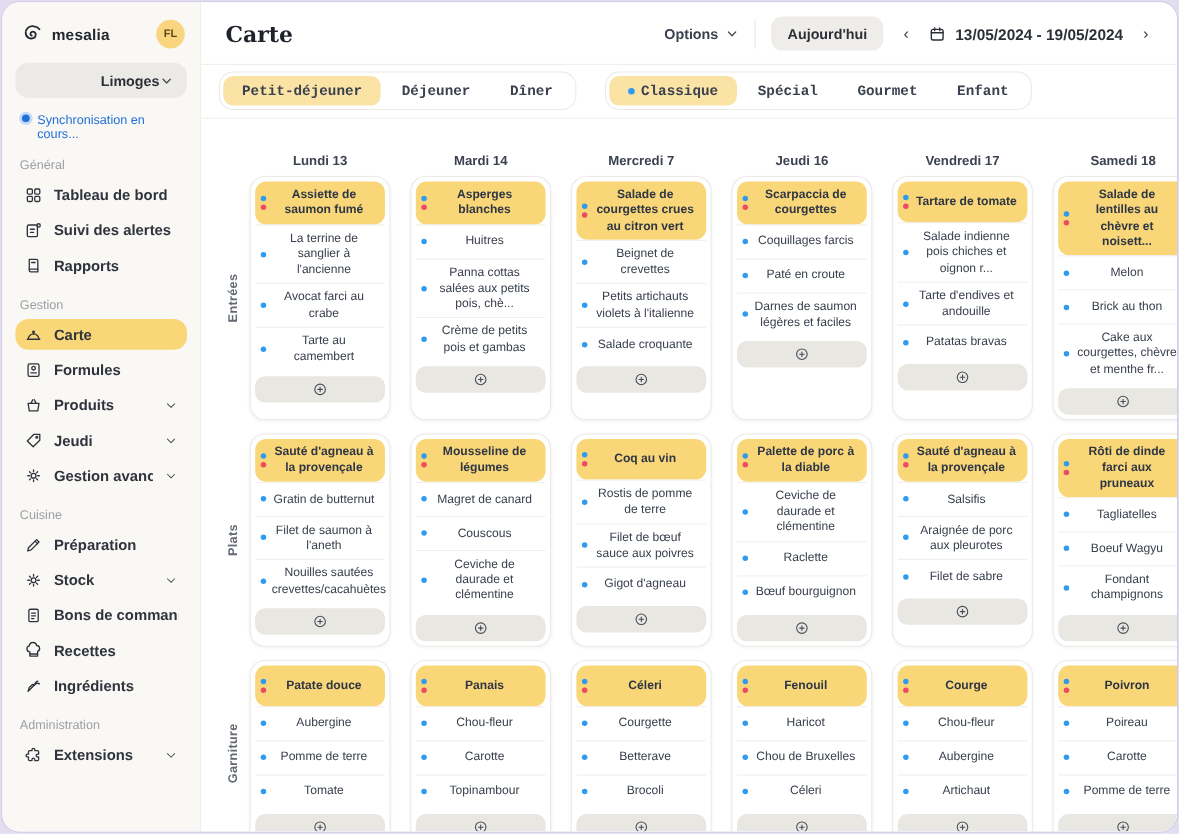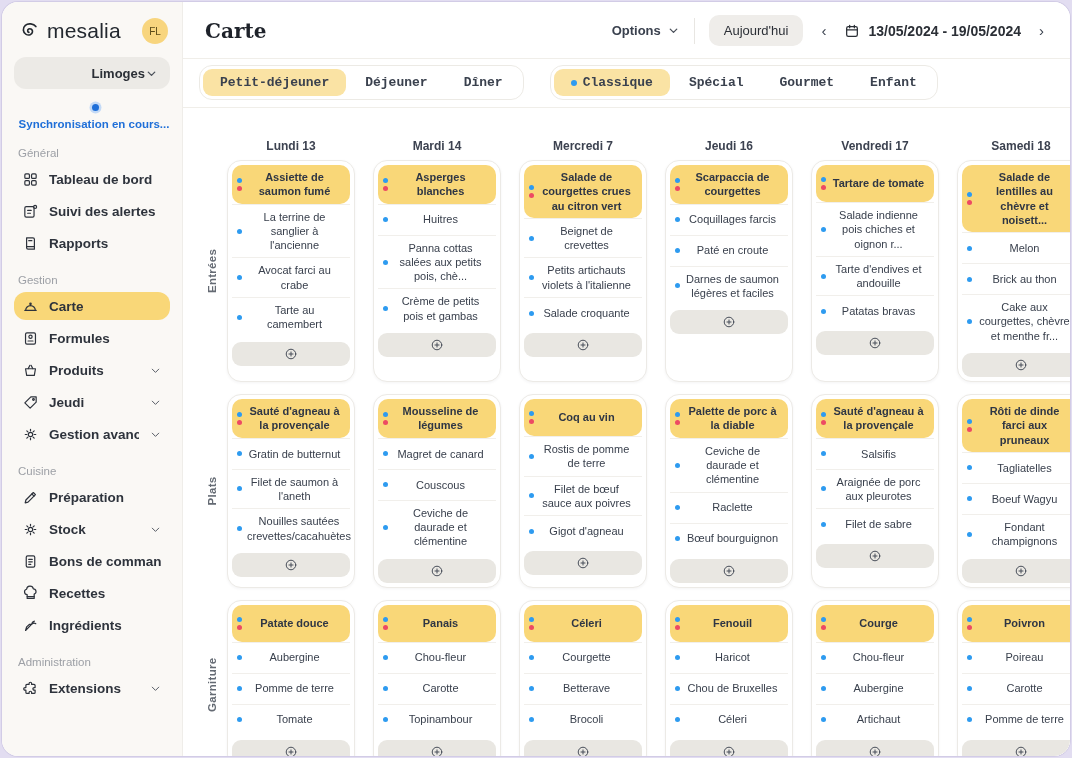--- a/index.html
+++ b/index.html
@@ -24,37 +24,37 @@
   }
   
   .sidebar{
     width:181px;flex:0 0 181px;background:#FAF8F5;
     border-right:1px solid #EFEDE9;
     padding:14px 12px 10px 12px;
   }
   .brand-row{display:flex;align-items:center;gap:7px;padding:2px 2px 0 4px;}
   .logo{width:22px;height:22px;color:#23282F;display:inline-flex;}
   .logo svg{width:22px;height:22px;}
-  .brand{font-size:21px;font-weight:400;color:#23282F;letter-spacing:.2px;flex:1;}
+  .brand{font-size:14px;font-weight:700;color:#23282F;letter-spacing:.2px;flex:1;}
   .avatar{
     width:26px;height:26px;border-radius:50%;background:#F8D57E;
     display:flex;align-items:center;justify-content:center;
-    font-size:10px;font-weight:400;color:#5A4A17;
+    font-size:10px;font-weight:700;color:#5A4A17;
   }
   .location{
     margin-top:13px;width:100%;height:32px;border:none;cursor:pointer;
     background:#ECEAE6;border-radius:12px;display:flex;align-items:center;
     padding:0 12px;font-family:inherit;font-size:13px;font-weight:600;color:#2B2F36;
   }
   .location .loc-label{flex:1;text-align:right;}
   .chev{width:13px;height:13px;color:#4A505A;display:inline-flex;}
   .chev svg{width:13px;height:13px;}
   .sync{
-    margin-top:15px;display:flex;align-items:center;gap:7px;
-    font-size:11.5px;font-weight:700;color:var(--sync-blue);padding-left:4px;flex-direction:column;
+    margin-top:15px;display:flex;align-items:flex-start;gap:7px;
+    font-size:11.5px;font-weight:400;color:var(--sync-blue);padding-left:4px;
   }
   .sync-dot{
     width:7px;height:7px;border-radius:50%;background:var(--sync-blue);
     box-shadow:0 0 0 2.5px #C4DAF6;margin-left:2px;
   }
   .section-label{font-size:11.5px;color:#9DA0A6;font-weight:500;margin:17px 0 6px 4px;}
   .nav-item{
     display:flex;align-items:center;gap:10px;height:28px;margin:4px 0;
     padding:0 8px;border-radius:12px;cursor:pointer;
     font-size:13.5px;font-weight:600;color:#2E333C;
@@ -73,21 +73,21 @@
     font-family:"DejaVu Serif",serif;font-size:20px;font-weight:700;color:#1E222A;
   }
   .header-right{display:flex;align-items:center;gap:14px;}
   .options-btn{
     display:flex;align-items:center;gap:6px;border:none;background:none;cursor:pointer;
     font-family:inherit;font-size:13px;font-weight:600;color:#3A414E;
   }
   .vdiv{width:1px;height:26px;background:#E8E6E2;}
   .today-btn{
     border:none;cursor:pointer;background:#EFEDEA;border-radius:10px;
-    padding:8px 15px;font-family:inherit;font-size:13px;font-weight:400;color:#2B2F36;
+    padding:8px 15px;font-family:inherit;font-size:13px;font-weight:700;color:#2B2F36;
   }
   .nav-chev{
     border:none;background:none;cursor:pointer;font-size:15px;color:#3A414E;
     padding:2px 4px;line-height:1;font-family:inherit;
   }
   .date-chip{display:flex;gap:8px;font-size:14px;font-weight:600;color:#2B2F36;}
   .cal-icon{width:16px;height:16px;display:inline-flex;color:#2B2F36;}
   .cal-icon svg{width:16px;height:16px;}
   
   .tabs-row{display:flex;gap:26px;padding:6px 16px 7px 16px;border-bottom:1px solid #F0EEE9;}

